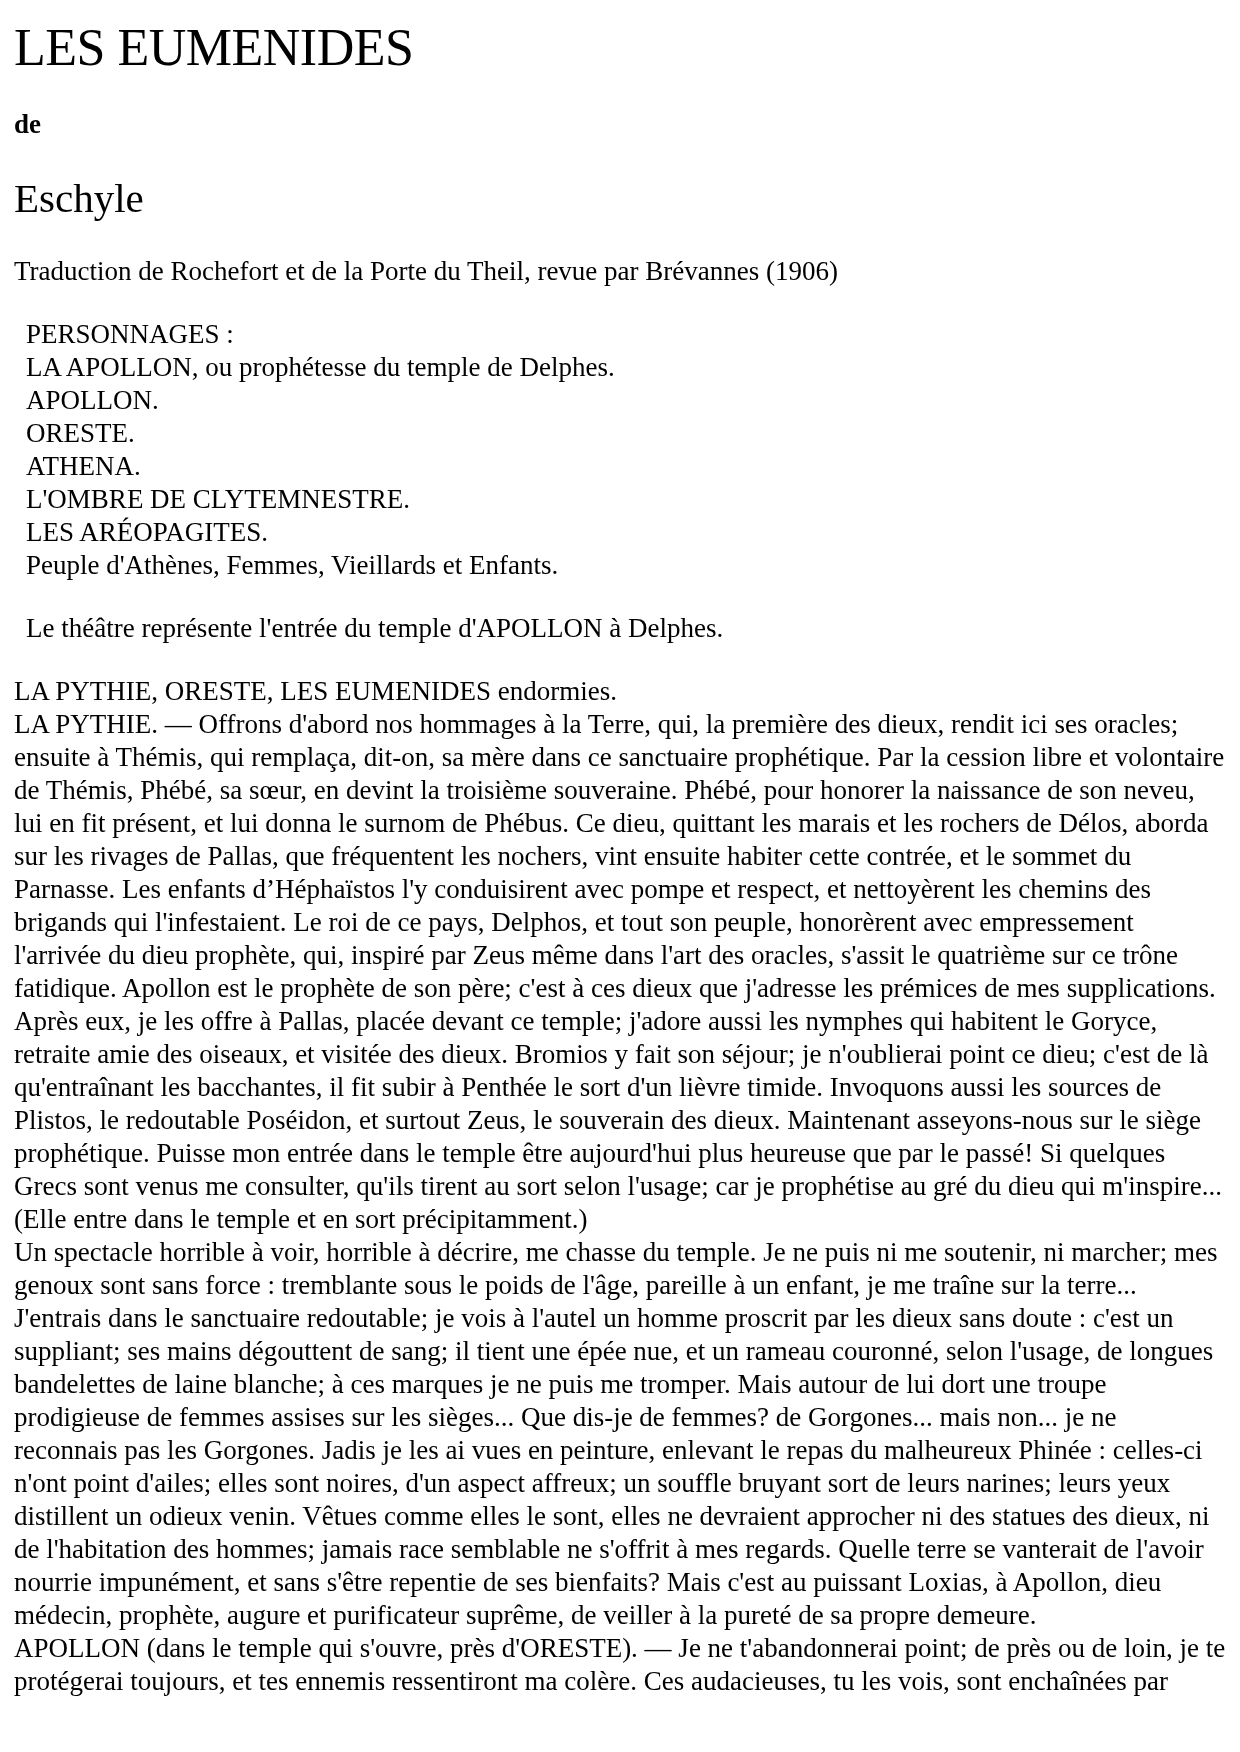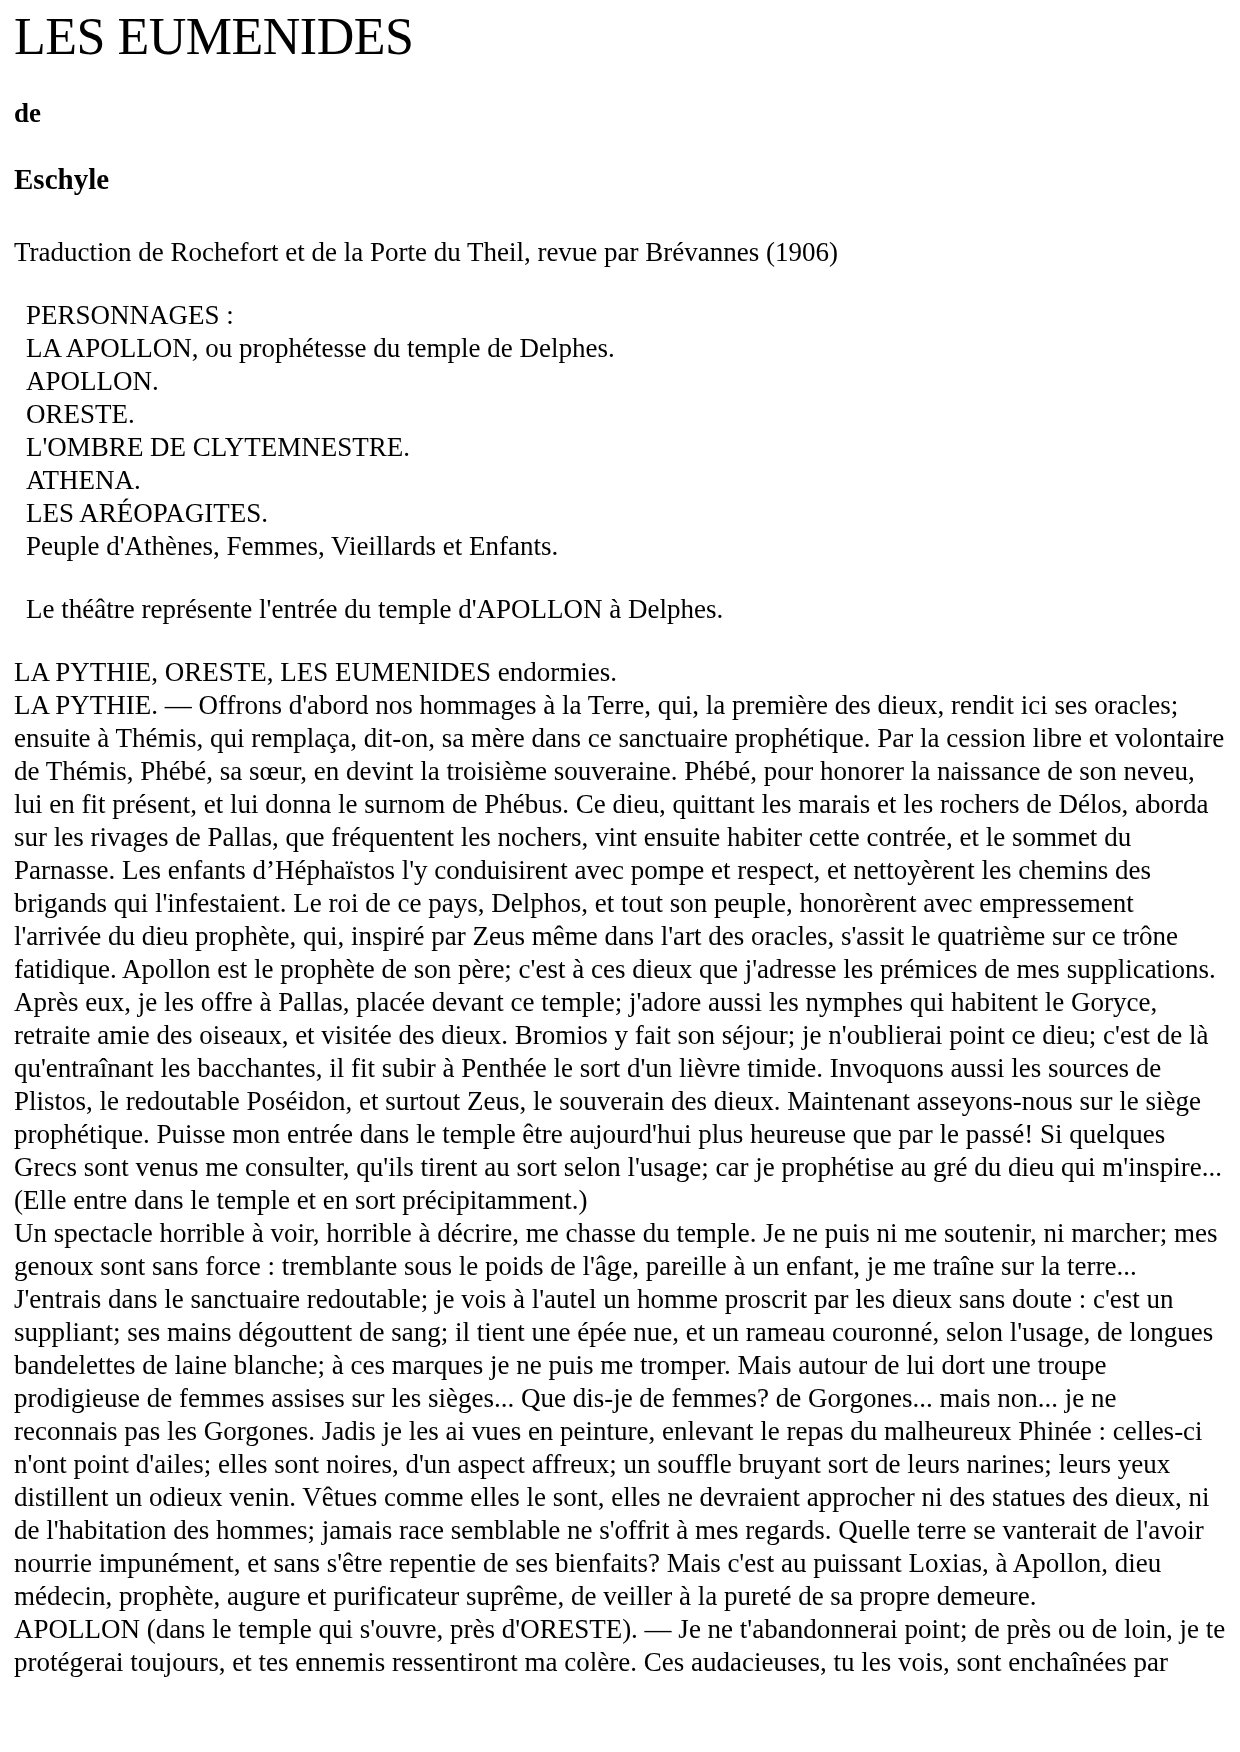--- a/index.html
+++ b/index.html
@@ -10,38 +10,38 @@
   body {
     width: 1240px;
     height: 1752px;
     overflow: hidden;
     color: #000000;
     font-family: "Liberation Serif", "DejaVu Serif", serif;
     font-size: 27px;
     line-height: 33px;
   }
   .page {
-    padding: 5px 14px 0 14px;
+    padding: 16px 14px 0 14px;
   }
   h1.doc-title {
     font-size: 52px;
     line-height: 64px;
     font-weight: normal;
     letter-spacing: -0.5px;
     margin: 0 0 28px 0;
   }
   p.byline {
     margin: 0;
     font-weight: bold;
   }
   h2.author {
-    font-size: 29px;
+    font-size: 41px;
     line-height: 48px;
-    font-weight: bold;
-    margin: 25px 0 33px 0;
+    font-weight: normal;
+    margin: 33px 0 33px 0;
   }
   p.block {
     margin: 30px 12px;
   }
   p.first-block {
     margin: 0 0 30px 0;
   }
   .flow-line {
     margin: 0;
   }
@@ -59,22 +59,22 @@
 
   <h2 class="author">Eschyle</h2>
 
   <p class="first-block">Traduction de Rochefort et de la Porte du Theil, revue par Brévannes (1906)</p>
 
   <p class="block">
     <span class="flow-line" style="display:block">PERSONNAGES :</span>
     <span class="flow-line" style="display:block">LA APOLLON, ou prophétesse du temple de Delphes.</span>
     <span class="flow-line" style="display:block">APOLLON.</span>
     <span class="flow-line" style="display:block">ORESTE.</span>
+    <span class="flow-line" style="display:block">ATHENA.</span>
     <span class="flow-line" style="display:block">L'OMBRE DE CLYTEMNESTRE.</span>
-    <span class="flow-line" style="display:block">ATHENA.</span>
     <span class="flow-line" style="display:block">LES ARÉOPAGITES.</span>
     <span class="flow-line" style="display:block">Peuple d'Athènes, Femmes, Vieillards et Enfants.</span>
   </p>
 
   <p class="block">Le théâtre représente l'entrée du temple d'APOLLON à Delphes.</p>
 
   <div class="block">
     <div class="flow-line">LA PYTHIE, ORESTE, LES EUMENIDES endormies.</div>
     <div class="flow-line">LA PYTHIE. — Offrons d'abord nos hommages à la Terre, qui, la première des dieux, rendit ici ses oracles; ensuite à Thémis, qui remplaça, dit-on, sa mère dans ce sanctuaire prophétique. Par la cession libre et volontaire de Thémis, Phébé, sa sœur, en devint la troisième souveraine. Phébé, pour honorer la naissance de son neveu, lui en fit présent, et lui donna le surnom de Phébus. Ce dieu, quittant les marais et les rochers de Délos, aborda sur les rivages de Pallas, que fréquentent les nochers, vint ensuite habiter cette contrée, et le sommet du Parnasse. Les enfants d’Héphaïstos l'y conduisirent avec pompe et respect, et nettoyèrent les chemins des brigands qui l'infestaient. Le roi de ce pays, Delphos, et tout son peuple, honorèrent avec empressement l'arrivée du dieu prophète, qui, inspiré par Zeus même dans l'art des oracles, s'assit le quatrième sur ce trône fatidique. Apollon est le prophète de son père; c'est à ces dieux que j'adresse les prémices de mes supplications. Après eux, je les offre à Pallas, placée devant ce temple; j'adore aussi les nymphes qui habitent le Goryce, retraite amie des oiseaux, et visitée des dieux. Bromios y fait son séjour; je n'oublierai point ce dieu; c'est de là qu'entraînant les bacchantes, il fit subir à Penthée le sort d'un lièvre timide. Invoquons aussi les sources de Plistos, le redoutable Poséidon, et surtout Zeus, le souverain des dieux. Maintenant asseyons-nous sur le siège prophétique. Puisse mon entrée dans le temple être aujourd'hui plus heureuse que par le passé! Si quelques Grecs sont venus me consulter, qu'ils tirent au sort selon l'usage; car je prophétise au gré du dieu qui m'inspire...</div>
     <div class="flow-line italic-line">(Elle entre dans le temple et en sort précipitamment.)</div>

